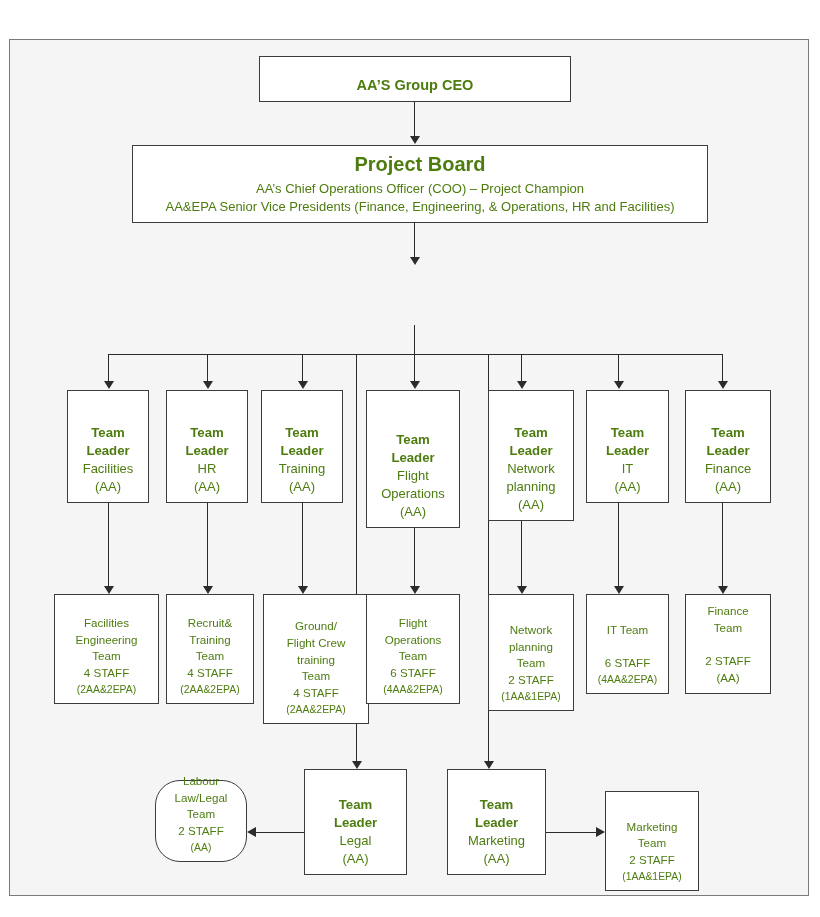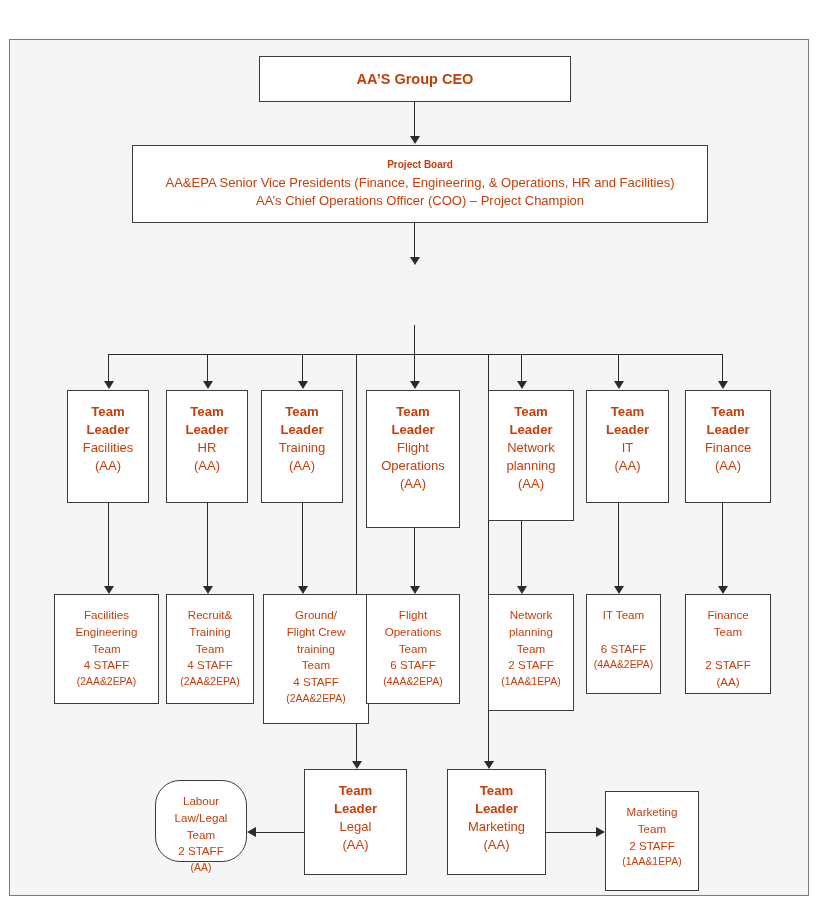--- a/index.html
+++ b/index.html
@@ -30,35 +30,35 @@
     box-sizing: border-box;
   }
   .node {
     position: absolute;
     border: 1.6px solid #3c3c3c;
     background: #ffffff;
     box-sizing: border-box;
     display: flex;
     flex-direction: column;
     align-items: center;
-    justify-content: flex-start;
+    justify-content: flex-end;
     text-align: center;
-    color: #c2410c;
+    color: #4d7c0f;
     line-height: 1.38;
-    padding: 12px 3px;
+    padding: 6px 3px;
   }
   .node .ttl {
     font-weight: bold;
   }
   .node .ln { display: block; white-space: nowrap; }
 
   
   .n-ceo { font-size: 14.5px; }
   .n-board { font-size: 13px; }
-  .n-board .ttl { font-size: 10px; margin-bottom: 2px; }
+  .n-board .ttl { font-size: 20px; margin-bottom: 2px; }
   .n-pm { font-size: 13.5px; }
   .n-pm .ttl { font-size: 14px; margin-bottom: 2px; }
 
   
   .n-tl { font-size: 13px; }
   .n-tl .ttl { font-size: 13.2px; }
 
   
   .n-team { font-size: 11.6px; line-height: 1.45; }
   .n-team .small { font-size: 10.4px; }
@@ -104,22 +104,22 @@
 
     <div class="node n-ceo" style="left:249px; top:16px; width:312px; height:46px;">
       <span class="ttl ln">AA’S Group CEO</span>
     </div>
 
     <div class="vline" style="left:404px; top:62px; height:36px;"></div>
     <div class="arrow-down" style="left:400px; top:96px;"></div>
 
     <div class="node n-board" style="left:122px; top:105px; width:576px; height:78px;">
       <span class="ttl ln">Project Board</span>
+      <span class="ln">AA’s Chief Operations Officer (COO) – Project Champion</span>
       <span class="ln">AA&amp;EPA Senior Vice Presidents (Finance, Engineering, &amp; Operations, HR and Facilities)</span>
-      <span class="ln">AA’s Chief Operations Officer (COO) – Project Champion</span>
     </div>
 
     <div class="vline" style="left:404px; top:183px; height:36px;"></div>
     <div class="arrow-down" style="left:400px; top:217px;"></div>
 
 
     <div class="vline" style="left:404px; top:285px; height:30px;"></div>
     <div class="hline" style="left:98px; top:314px; width:614px;"></div>
 
     <div class="vline" style="left:98px;  top:314px; height:29px;"></div>
@@ -255,21 +255,21 @@
     </div>
 
     <div class="node n-team" style="left:478px; top:554px; width:86px; height:117px;">
       <span class="ln">Network</span>
       <span class="ln">planning</span>
       <span class="ln">Team</span>
       <span class="ln">2 STAFF</span>
       <span class="ln small">(1AA&amp;1EPA)</span>
     </div>
 
-    <div class="node n-team" style="left:576px; top:554px; width:75px; height:100px;">
+    <div class="node n-team" style="left:576px; top:554px; width:83px; height:100px;">
       <span class="ln">IT Team</span>
       <span class="ln">&nbsp;</span>
       <span class="ln">6 STAFF</span>
       <span class="ln small">(4AA&amp;2EPA)</span>
     </div>
 
     <div class="node n-team" style="left:675px; top:554px; width:86px; height:100px;">
       <span class="ln">Finance</span>
       <span class="ln">Team</span>
       <span class="ln">&nbsp;</span>

